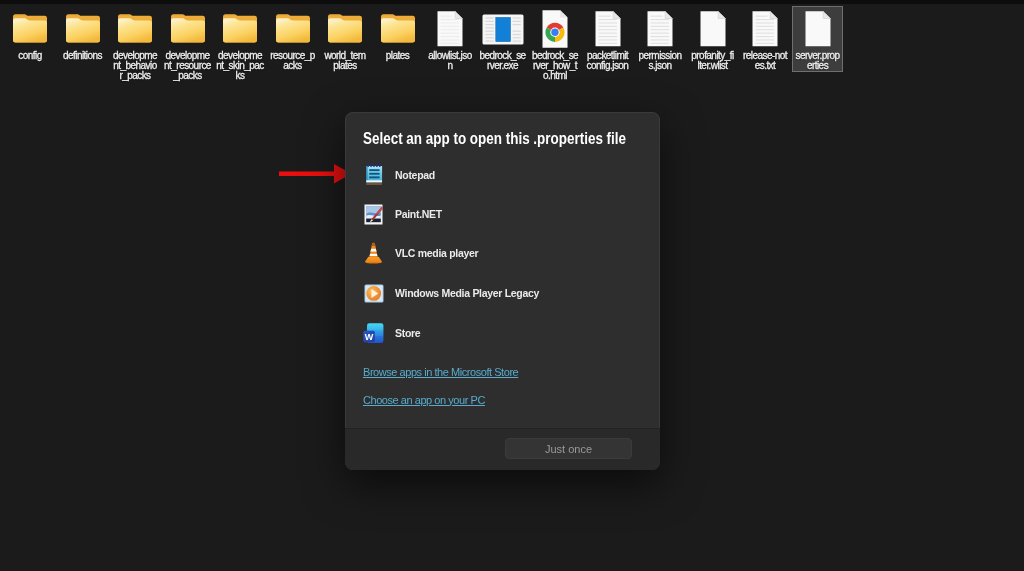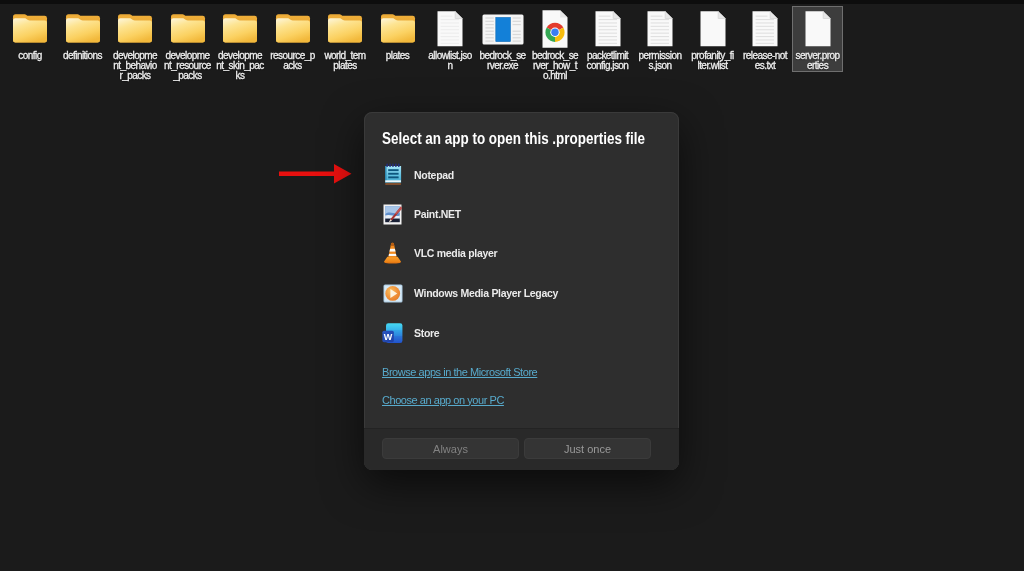--- a/index.html
+++ b/index.html
@@ -6,21 +6,21 @@
   body{width:1024px;height:571px;background:#1b1b1b;overflow:hidden;position:relative;
        font-family:"Liberation Sans",sans-serif;}
   .topstrip{position:absolute;left:0;top:0;width:1024px;height:4px;background:#0d0d0d;}
   .item{position:absolute;top:0;width:72px;height:95px;}
   .item svg.fic{position:absolute;left:50%;transform:translateX(-50%);}
   .lbl{position:absolute;top:50.6px;width:100%;text-align:center;font-size:10px;
        line-height:10.3px;color:#eeeeee;letter-spacing:-0.55px;text-shadow:0 1px 1px rgba(0,0,0,.5);-webkit-text-stroke:0.3px #eeeeee;}
   .sel{position:absolute;left:791.5px;top:6px;width:51px;height:66px;background:#3d3d3d;
        border:1px solid #6f6f6f;box-sizing:border-box;}
   .dialog{position:absolute;left:345px;top:112px;width:315px;height:358px;background:#2e2e2e;
-          border-radius:8px;box-shadow:0 14px 40px rgba(0,0,0,.6);outline:1px solid #3a3a3a;outline-offset:-1px;margin-left:19px;}
+          border-radius:8px;box-shadow:0 14px 40px rgba(0,0,0,.6);outline:1px solid #3a3a3a;outline-offset:-1px;}
   .dtitle{position:absolute;left:17.5px;top:16.5px;font-size:16.5px;font-weight:bold;color:#fff;
           white-space:nowrap;transform:scaleX(0.815);transform-origin:0 50%;}
   .drow{position:absolute;left:18px;height:24px;display:flex;align-items:center;}
   .drow .islot{flex:none;width:21px;display:flex;justify-content:center;}
   .drow .appname{margin-left:11px;font-size:10.5px;color:#ebebeb;white-space:nowrap;letter-spacing:-0.3px;font-weight:bold;}
   .dlink{position:absolute;left:18px;font-size:11px;color:#58abcd;white-space:nowrap;letter-spacing:-0.45px;text-decoration:underline;}
   .dfooter{position:absolute;left:0;bottom:0;width:100%;height:42px;background:#292929;
            border-radius:0 0 8px 8px;border-top:1px solid #232323;box-sizing:border-box;}
   .btn{position:absolute;top:9px;height:21px;background:#343434;border:1px solid #3b3b3b;
        border-radius:4px;box-sizing:border-box;font-size:11px;display:flex;
@@ -422,16 +422,15 @@
 <rect x="4.2" y="0.8" width="17.2" height="20.6" rx="2.4" fill="url(#wg)"></rect>
 <rect x="0.4" y="8.6" width="12" height="12" rx="1.7" fill="url(#wg2)"></rect>
 <text x="6.4" y="17.9" font-family="Liberation Sans" font-size="9.5" font-weight="bold" fill="#fff" text-anchor="middle">W</text>
 </svg>
       </div>
       <div class="appname">Store</div>
     </div>
   <div class="dlink" style="top:253.5px">Browse apps in the Microsoft Store</div>
   <div class="dlink" style="top:281.5px">Choose an app on your PC</div>
   <div class="dfooter">
-    <div class="btn" style="left:18px;width:137px;color:#828282">Always</div>
     <div class="btn" style="left:160px;width:127px;color:#9a9a9a">Just once</div>
   </div>
 </div>
 
 </body></html>

